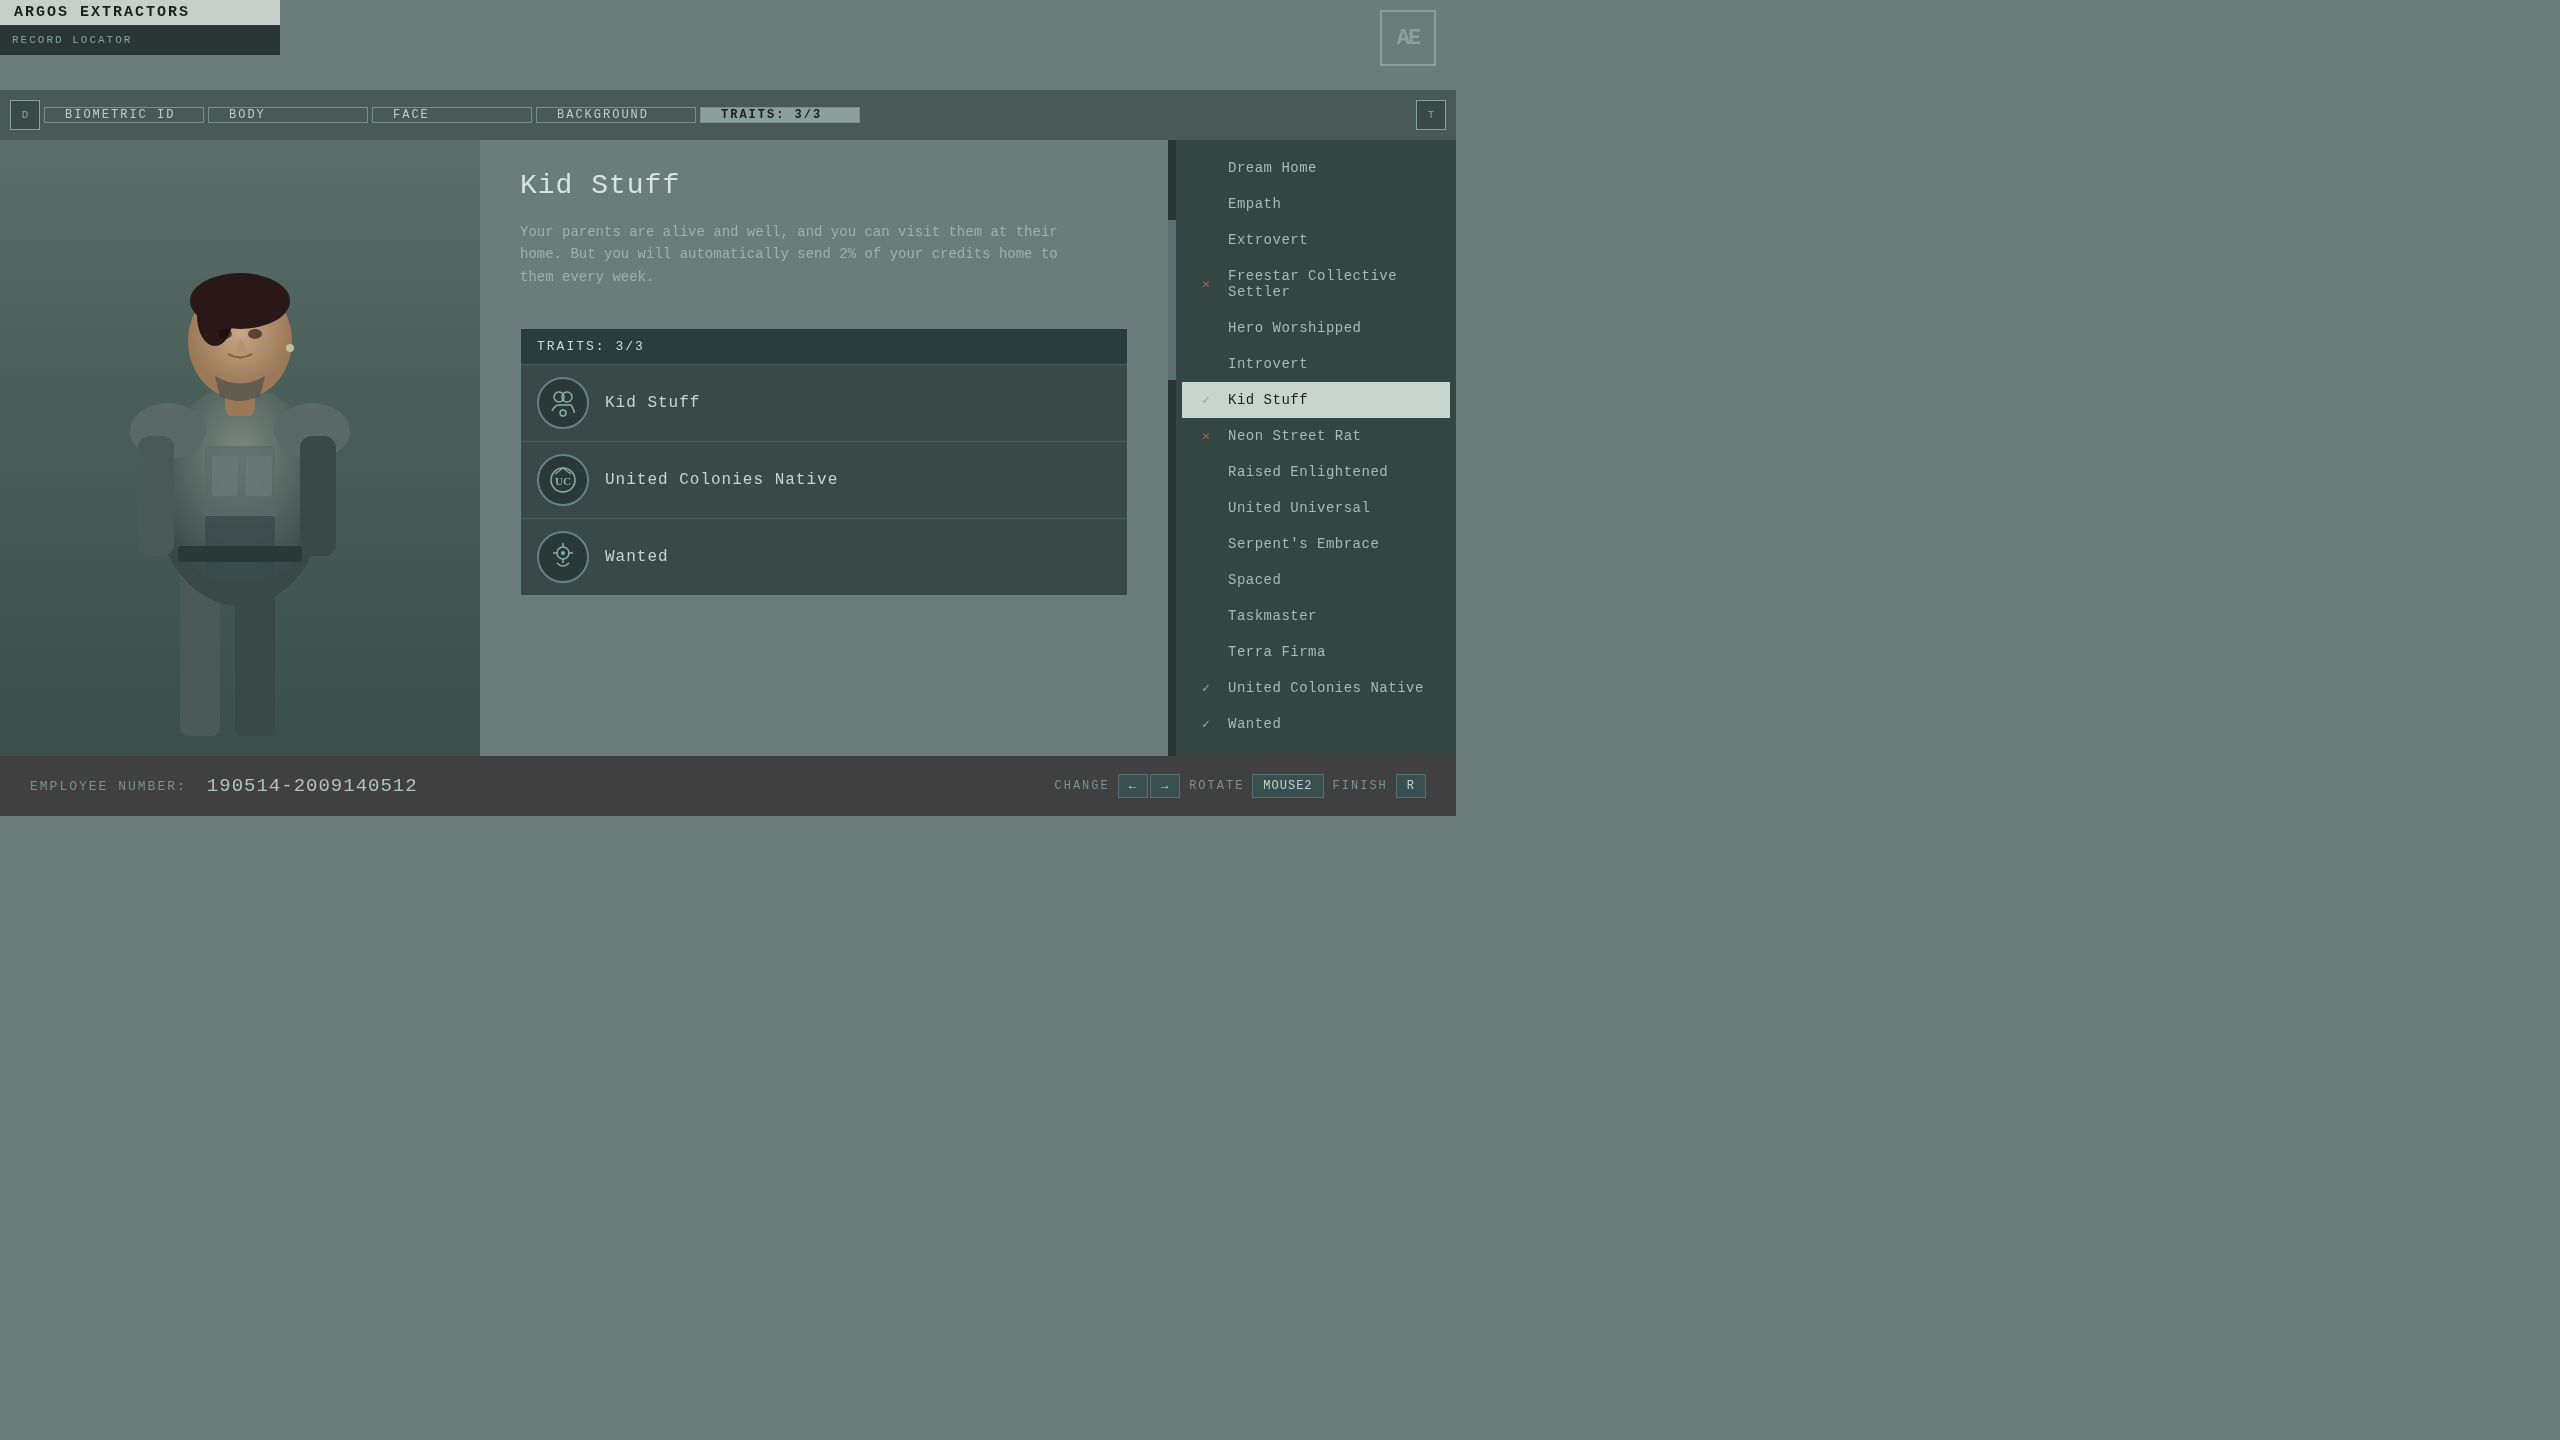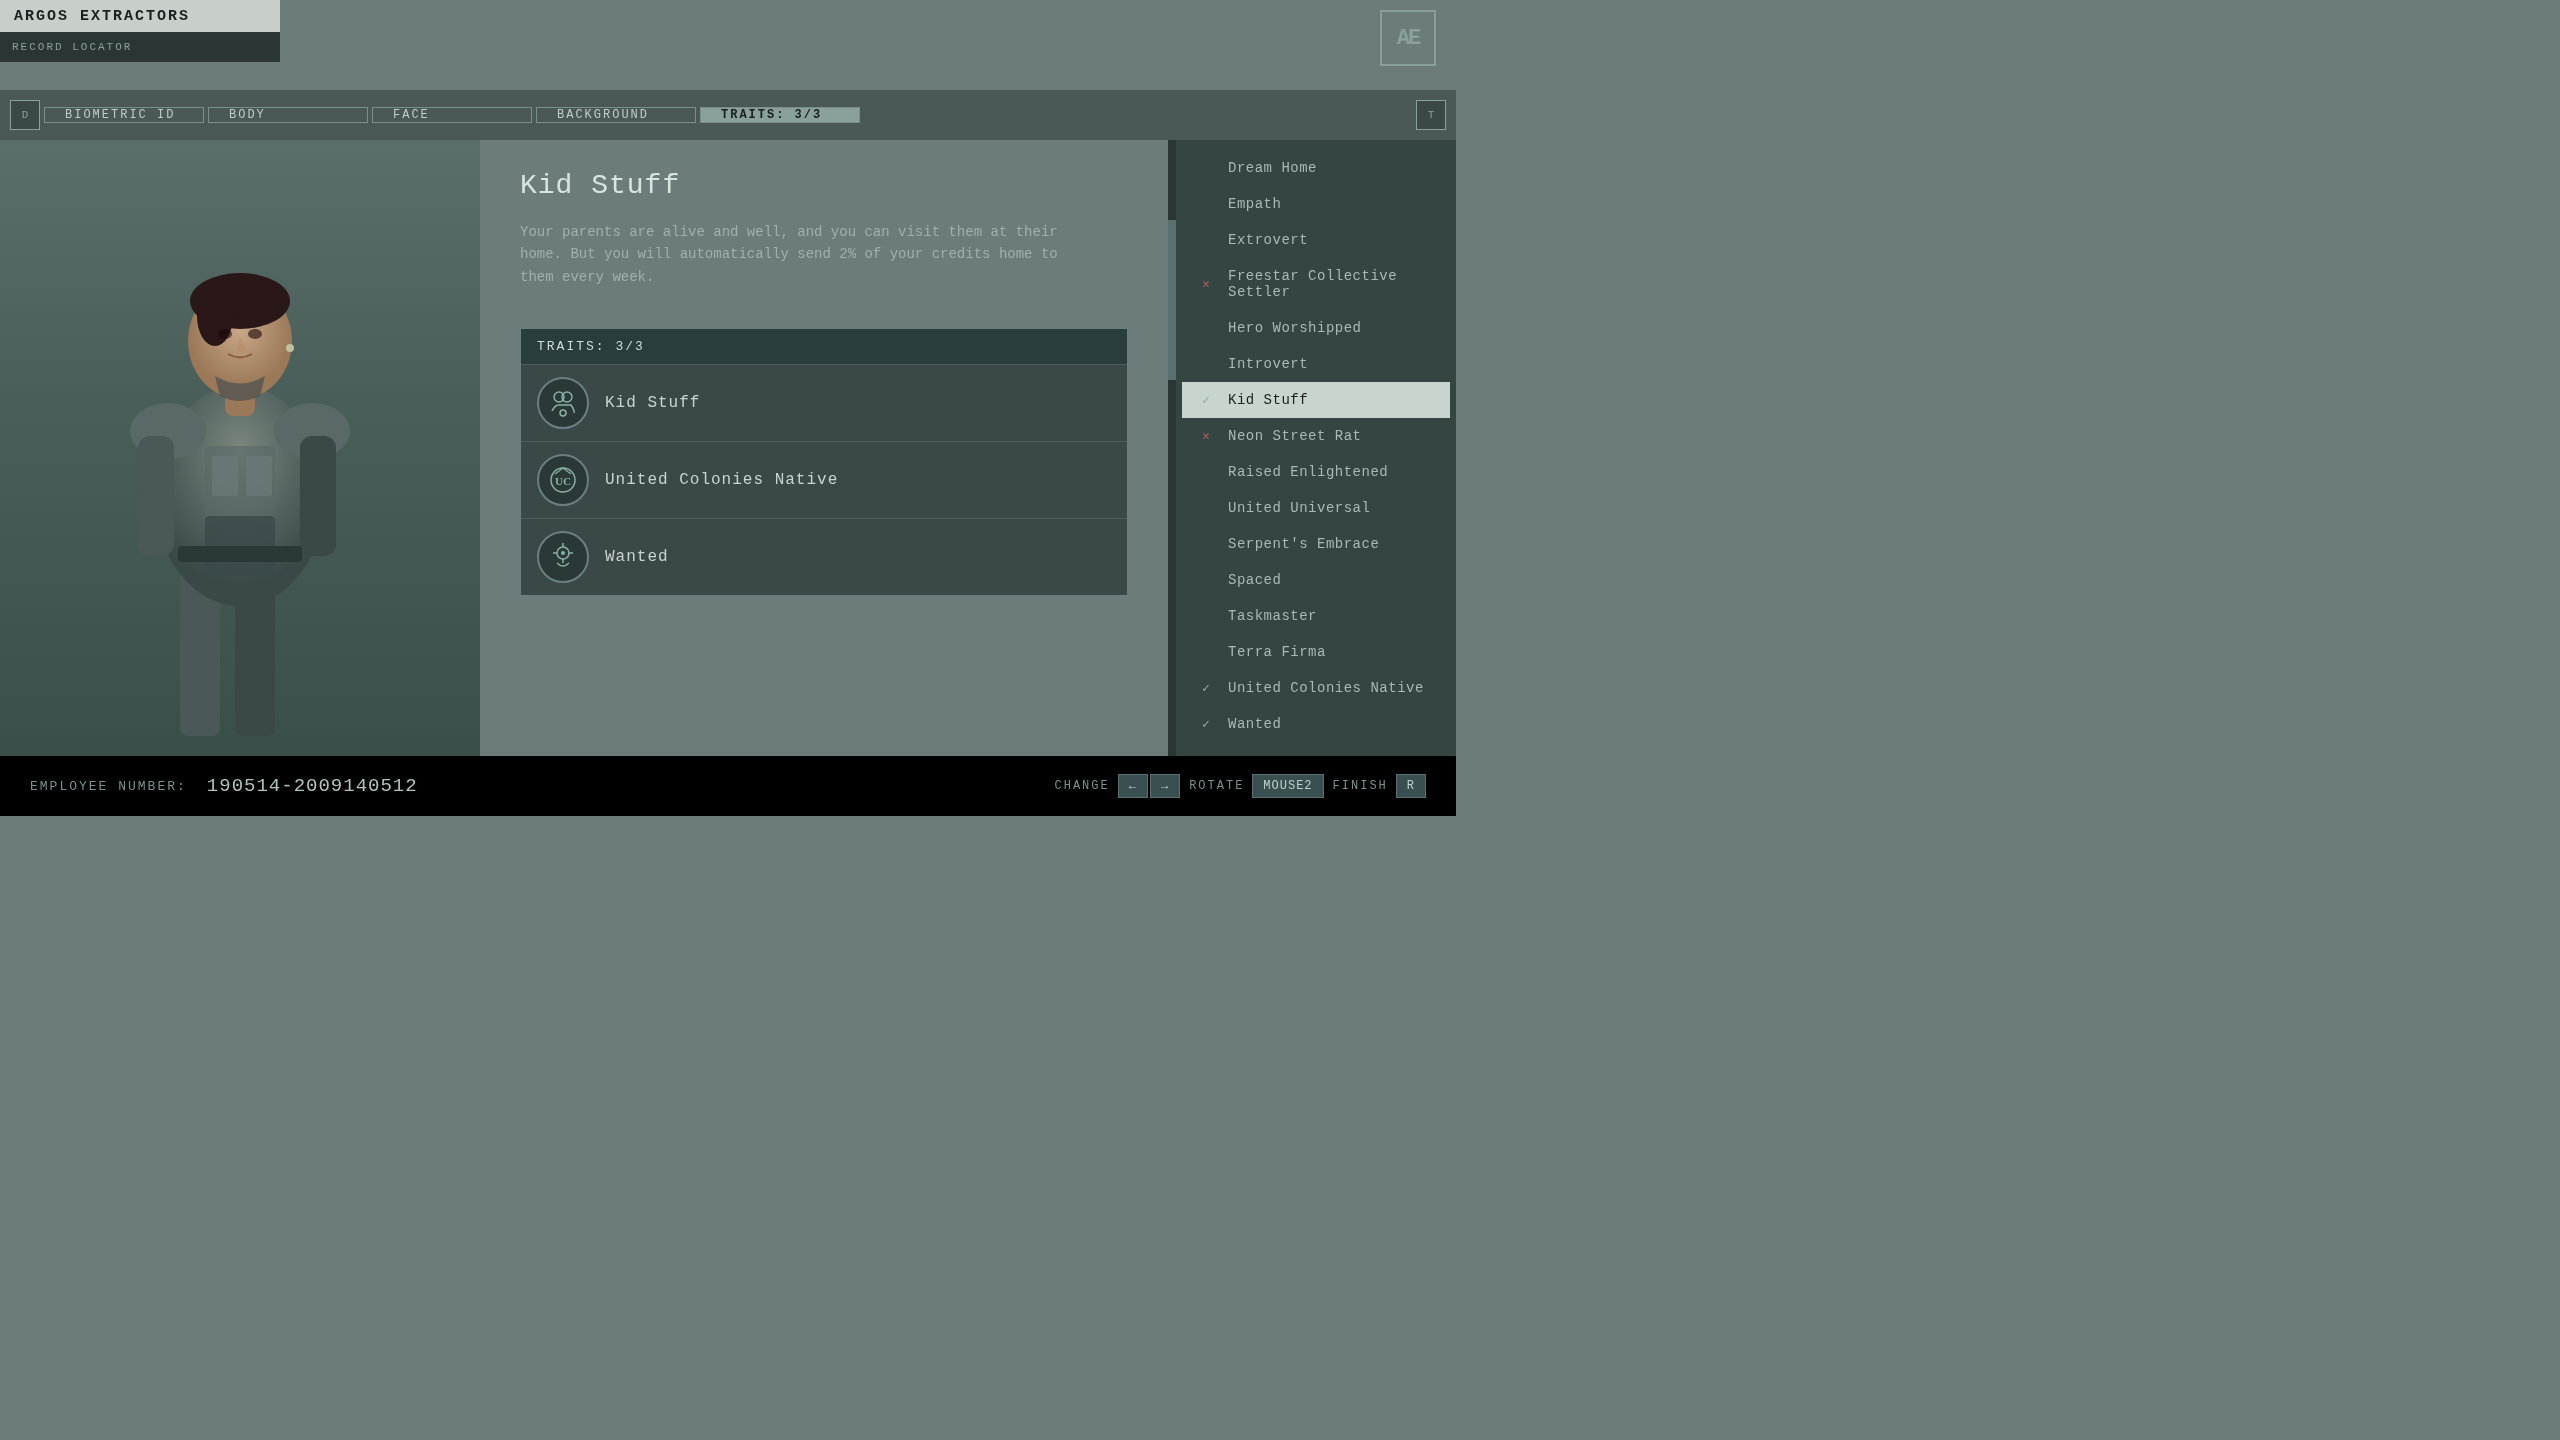--- a/index.html
+++ b/index.html
@@ -21,21 +21,21 @@
       background: transparent;
       display: flex;
       align-items: flex-start;
     }
     .header-left {
       display: flex;
       flex-direction: column;
     }
     .app-title-bar {
       background: #c8cfc8;
-      height: 32px;
+      height: 25px;
       min-width: 280px;
       display: flex;
       align-items: center;
       padding: 0 14px;
     }
     .app-title {
       color: #1a2020;
       font-size: 15px;
       font-weight: bold;
       letter-spacing: 2px;
@@ -258,21 +258,21 @@
       background: #5a7070;
       position: absolute;
       top: 80px;
     }
 
     
     .footer {
       position: absolute;
       bottom: 0; left: 0; right: 0;
       height: 60px;
-      background: #000000;
+      background: #404040;
       display: flex;
       align-items: center;
       padding: 0 30px;
       justify-content: space-between;
     }
     .employee-section {
       display: flex;
       align-items: center;
       gap: 20px;
     }

